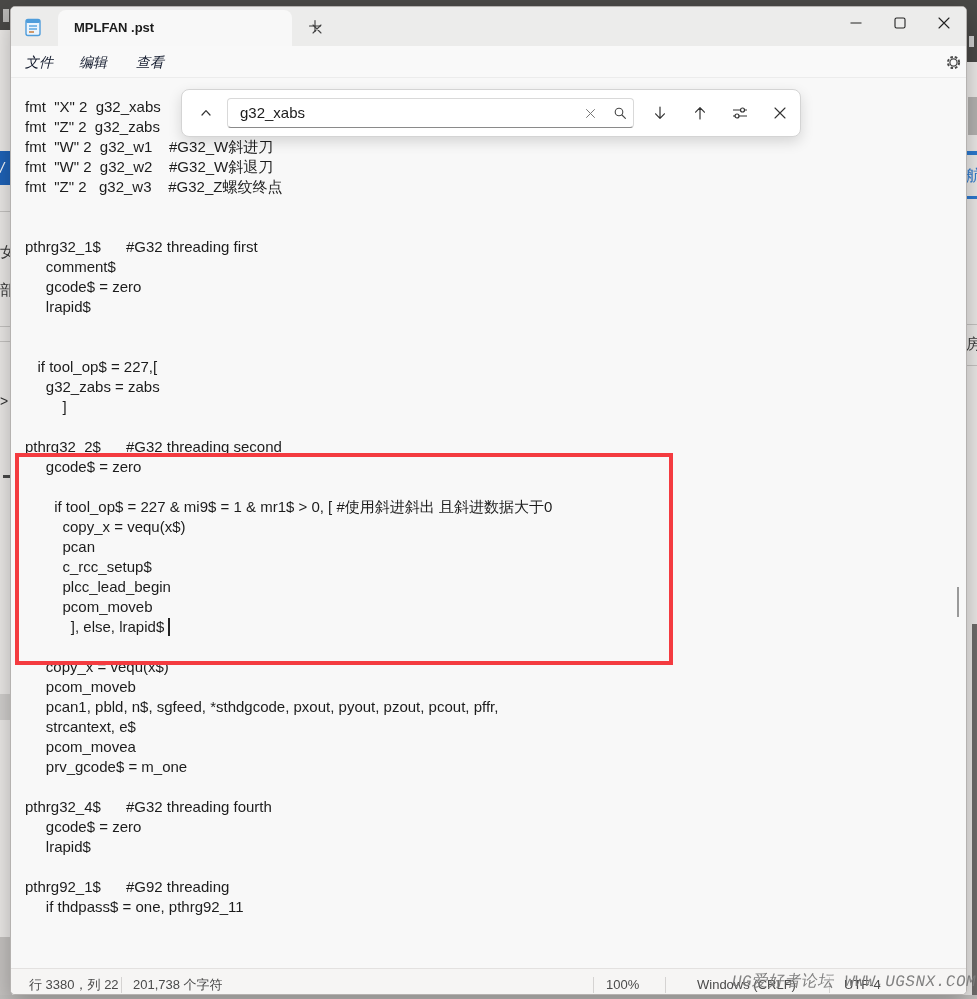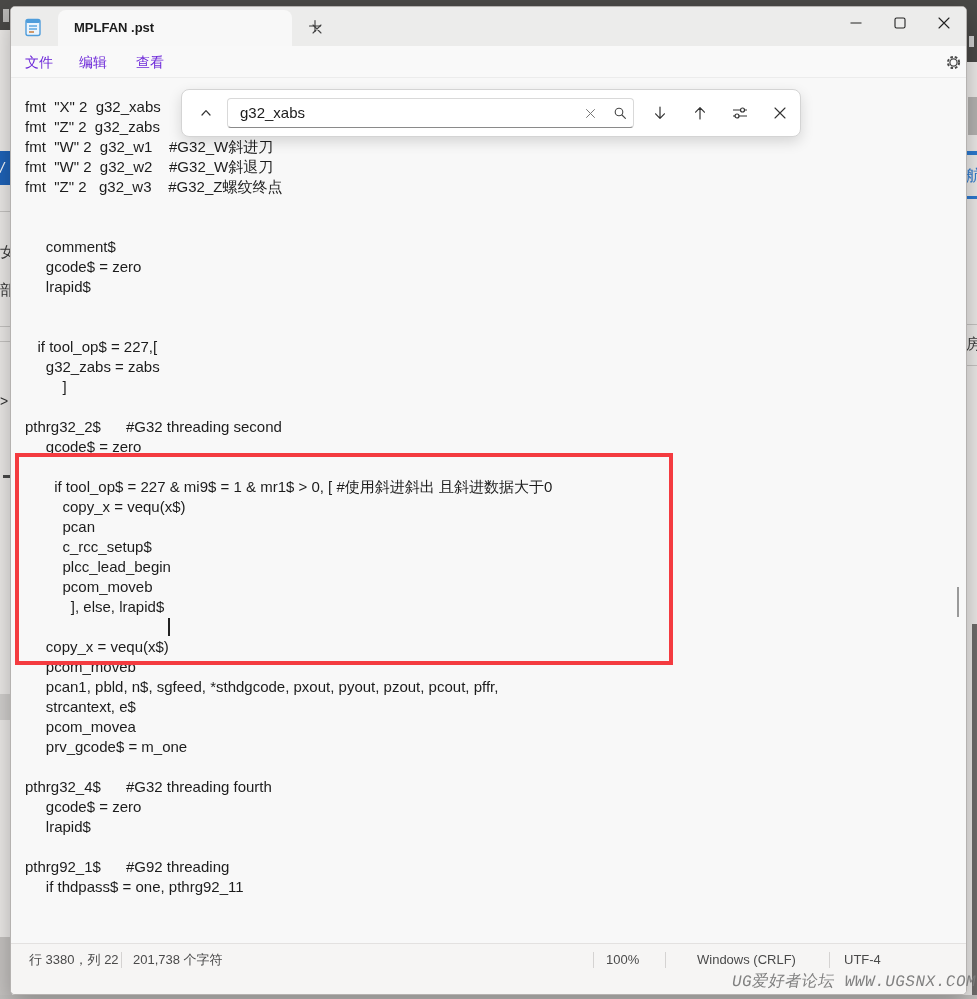--- a/index.html
+++ b/index.html
@@ -44,21 +44,21 @@
        border-radius:8px 8px 0 0;}
   .tab-title{left:16px;top:0;line-height:36px;font-size:13px;font-weight:bold;color:#1b1b1b;}
   .iconbtn{display:flex;align-items:center;justify-content:center;border-radius:4px;}
   .tab-close{left:248px;top:8px;width:22px;height:22px;}
   .tab-add{left:292px;top:7px;width:24px;height:24px;}
   .winctl{top:0;width:44px;height:31px;display:flex;align-items:center;justify-content:center;}
   .ctl-min{right:88px;} .ctl-max{right:44px;} .ctl-close{right:0;}
 
   
   .menubar{left:0;top:39px;width:100%;height:32px;background:#f9f9f9;border-bottom:1px solid #ececec;box-sizing:border-box;}
-  .menu-item{top:4px;height:24px;line-height:24px;padding:0 6px;font-size:14px;color:#6d28d9;border-radius:4px;}
+  .menu-item{top:4px;height:24px;line-height:24px;padding:0 6px;font-size:14px;color:#0f172a;border-radius:4px;font-style:italic;}
   .gearbtn{left:928px;top:3px;width:28px;height:26px;}
 
   
   .editor{left:0;top:71px;right:0;bottom:33px;background:#f8f8f8;overflow:hidden;}
   .lines{left:14px;top:19px;right:0;}
   .code-line{height:20px;line-height:20px;font-size:15px;color:#1c1c1c;white-space:pre;
              font-family:"Liberation Sans",sans-serif;}
   .redbox{left:4px;top:375px;width:658px;height:212px;border:4px solid #f43b40;box-sizing:border-box;z-index:6;pointer-events:none;}
   .caret{left:157px;top:540px;width:2px;height:18px;background:#222;}
   .vthumb{left:946px;top:509px;width:2px;height:30px;background:#9a9a9a;}
@@ -70,21 +70,21 @@
   .sp-collapse{left:8px;top:7px;width:32px;height:32px;}
   .sp-input{left:45px;top:8px;width:407px;height:30px;background:#fff;border:1px solid #d9d9d9;
             border-bottom-color:#8a8a8a;border-radius:4px;box-sizing:border-box;}
   .sp-query{left:12px;top:0;line-height:28px;font-size:15px;color:#1b1b1b;white-space:pre;}
   .sp-clear{left:352px;top:4px;width:20px;height:20px;}
   .sp-mag{left:382px;top:4px;width:20px;height:20px;}
   .sp-btn{top:7px;width:32px;height:32px;}
   .sp-down{left:462px;} .sp-up{left:502px;} .sp-opts{left:542px;} .sp-close{left:582px;}
 
   
-  .statusbar{left:0;bottom:0;width:100%;height:51px;background:#f6f5f4;
+  .statusbar{left:0;bottom:0;width:100%;height:26px;background:#f6f5f4;
              border-top:1px solid #e3e1e0;box-sizing:border-box;font-size:13px;color:#4a4a4a;}
   .st{top:0;height:32px;line-height:32px;white-space:nowrap;}
   .sep{top:8px;width:1px;height:16px;background:#d5d3d2;}
 
   .watermark{right:1px;top:971px;font-size:16px;letter-spacing:.5px;white-space:nowrap;
              color:rgba(122,122,122,.95);transform:skewX(-10deg);
              font-family:"Liberation Mono","DejaVu Serif",serif;z-index:20;}
 
   svg{display:block;}
 </style>
@@ -172,20 +172,21 @@
 
   <div class="abs editor">
     <div class="abs lines">
         <div class="code-line">fmt  "X" 2  g32_xabs</div>
         <div class="code-line">fmt  "Z" 2  g32_zabs</div>
         <div class="code-line">fmt  "W" 2  g32_w1    #G32_W斜进刀</div>
         <div class="code-line">fmt  "W" 2  g32_w2    #G32_W斜退刀</div>
         <div class="code-line">fmt  "Z" 2   g32_w3    #G32_Z螺纹终点</div>
         <div class="code-line"></div>
         <div class="code-line"></div>
+        <div class="code-line">pthrg32_1$      #G32 threading first</div>
         <div class="code-line">     comment$</div>
         <div class="code-line">     gcode$ = zero</div>
         <div class="code-line">     lrapid$</div>
         <div class="code-line"></div>
         <div class="code-line"></div>
         <div class="code-line">   if tool_op$ = 227,[</div>
         <div class="code-line">     g32_zabs = zabs</div>
         <div class="code-line">         ]</div>
         <div class="code-line"></div>
         <div class="code-line">pthrg32_2$      #G32 threading second</div>

